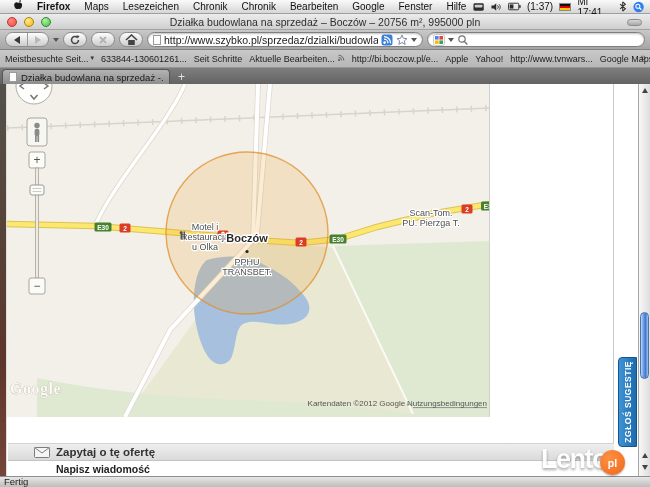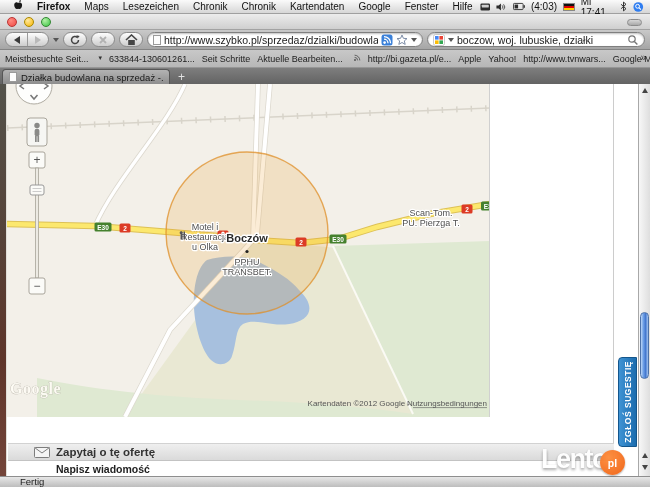--- a/index.html
+++ b/index.html
@@ -50,21 +50,21 @@
   #url-field { flex:1; min-width:0; }
   #url-text { flex:1; white-space:nowrap; overflow:hidden; }
   #search-field { width:218px; }
   #search-text { flex:1; white-space:nowrap; overflow:hidden; }
 
   
   #bookmarksbar { position:absolute; left:0; top:50px; width:650px; height:18px;
     background:linear-gradient(#c8c8c8,#b7b7b7); border-bottom:1px solid #969696;
     display:flex; align-items:center; padding:0 18px 0 5px; gap:7px; font-size:9px; color:#1c1c1c;
     overflow:hidden; }
-  .bm { white-space:nowrap; flex-shrink:0; display:flex; align-items:flex-start; gap:10px; }
+  .bm { white-space:nowrap; flex-shrink:0; display:flex; align-items:flex-start; gap:2px; }
   #bm-overflow { position:absolute; right:4px; top:2px; font-size:10px; color:#333; }
 
   
   #tabbar { position:absolute; left:0; top:68px; width:650px; height:16px;
     background:linear-gradient(#7e7e7e,#636363); display:flex; align-items:flex-end; }
   #tab-active { width:168px; height:15px; margin-left:2px;
     background:linear-gradient(#b3b3b3,#8e8e8e); border:1px solid #565656; border-bottom:none;
     border-radius:4px 4px 0 0; display:flex; align-items:center; gap:4px; padding:0 6px;
     font-size:9.5px; color:#181818; }
   #tab-active .t { white-space:nowrap; overflow:hidden; }
@@ -111,58 +111,58 @@
   #scroll-thumb { position:absolute; left:1px; top:228px; width:9px; height:67px; border-radius:5px;
     background:linear-gradient(to right,#bcd6f7 0%,#6d9fe6 35%,#4478cf 65%,#a5c6f0 100%);
     border:1px solid #4d72a8; }
   .sb-btn { position:absolute; left:0; width:11px; height:11px; display:flex; align-items:center; justify-content:center; }
   .tri-up2 { width:0; height:0; border-left:3.5px solid transparent; border-right:3.5px solid transparent; border-bottom:5px solid #444; }
   .tri-down2 { width:0; height:0; border-left:3.5px solid transparent; border-right:3.5px solid transparent; border-top:5px solid #444; }
 
   
   #statusbar { position:absolute; left:0; top:476px; width:650px; height:11px;
     background:linear-gradient(#e7e7e7,#bdbdbd); border-top:1px solid #8e8e8e;
-    font-size:9.5px; color:#222; padding-left:20px; line-height:10px; }
+    font-size:9.5px; color:#222; padding-left:4px; line-height:10px; }
 </style>
 </head>
 <body>
 
 <div id="screen">
 
   <div id="menubar">
     <span class="mi">
       <svg width="10" height="11" viewBox="0 0 10 11">
         <path d="M6.2,1.1 C6.9,0.2 8,0.3 8,0.3 C8.1,1.2 7.5,1.9 6.7,2.2 Z M5.9,2.8 c1.5,-0.9 3.2,0.1 3.2,2.1 c0,2.3 -1.5,4.2 -2.6,4.2 c-0.6,0 -0.8,-0.3 -1.4,-0.3 c-0.6,0 -0.8,0.3 -1.4,0.3 C2.6,9.1 1.2,7.3 1.2,5.1 C1.2,2.8 3.1,1.9 4.2,2.5 c0.6,0.3 1.1,0.4 1.7,0.3 Z" fill="#1a1a1a"></path>
       </svg>
     </span>
     <span class="mi app">Firefox</span>
     <span class="mi">Maps</span>
     <span class="mi">Lesezeichen</span>
     <span class="mi">Chronik</span>
     <span class="mi">Chronik</span>
-    <span class="mi">Kartendaten</span>
+    <span class="mi">Bearbeiten</span>
     <span class="mi">Google</span>
     <span class="mi">Fenster</span>
     <span class="mi">Hilfe</span>
     <span class="spacer"></span>
     <span class="stat">
       <svg width="12" height="10" viewBox="0 0 12 10">
         <rect x="0.5" y="1" width="11" height="8" rx="1.5" fill="#2c2c2c"></rect>
         <rect x="2" y="2.5" width="8" height="3" rx="0.5" fill="#cfcfcf"></rect>
       </svg>
       <svg width="12" height="10" viewBox="0 0 12 10">
         <polygon points="0.5,3.4 3,3.4 5.6,1 5.6,9 3,6.6 0.5,6.6" fill="#2c2c2c"></polygon>
         <path d="M7,3.2 a2.4,2.4 0 0 1 0,3.6 M8.6,2 a4.2,4.2 0 0 1 0,6" stroke="#2c2c2c" stroke-width="0.9" fill="none"></path>
       </svg>
       <svg width="14" height="9" viewBox="0 0 14 9">
         <rect x="0.5" y="1" width="11" height="7" rx="1" fill="none" stroke="#2c2c2c" stroke-width="1"></rect>
         <rect x="12" y="3" width="1.5" height="3" fill="#2c2c2c"></rect>
         <rect x="1.8" y="2.3" width="4" height="4.4" fill="#2c2c2c"></rect>
       </svg>
-      <span>(4:03)</span>
+      <span>(1:37)</span>
       <span class="flag">
         <div style="background:#111;"></div>
           <div style="background:#d00;"></div>
           <div style="background:#fc0;"></div>
       </span>
       <span>Mi 17:41</span>
       <svg width="8" height="11" viewBox="0 0 8 11">
         <path d="M4,0.5 L4,10.5 M4,0.5 L6.8,3 L1.2,8 M4,10.5 L6.8,8 L1.2,3" stroke="#2c2c2c" stroke-width="1.1" fill="none"></path>
       </svg>
       <svg width="12" height="12" viewBox="0 0 12 12">
@@ -170,20 +170,21 @@
         <circle cx="5.2" cy="5.2" r="2.2" fill="none" stroke="#fff" stroke-width="1.1"></circle>
         <line x1="6.8" y1="6.8" x2="9" y2="9" stroke="#fff" stroke-width="1.3"></line>
       </svg>
     </span>
   </div>
 
   <div id="titlebar">
     <span class="tl red"></span>
     <span class="tl yel"></span>
     <span class="tl grn"></span>
+    <span id="win-title">Działka budowlana na sprzedaż – Boczów – 20756 m², 995000 pln</span>
     <span class="pill"></span>
   </div>
 
   <div id="navbar">
     <span class="cap bf">
       <span class="half">
           <span class="tri-left"></span>
         </span>
       <span class="half">
           <span class="tri-right"></span>
@@ -222,21 +223,20 @@
     </span>
     <span class="field" id="search-field">
       <svg width="12" height="12" viewBox="0 0 12 12">
         <rect x="0.5" y="0.5" width="11" height="11" rx="2" fill="#fff" stroke="#bbb" stroke-width="0.8"></rect>
         <rect x="2" y="2" width="3.6" height="3.6" fill="#4486f5"></rect>
         <rect x="6.4" y="2" width="3.6" height="3.6" fill="#ea4335"></rect>
         <rect x="2" y="6.4" width="3.6" height="3.6" fill="#fbbc05"></rect>
         <rect x="6.4" y="6.4" width="3.6" height="3.6" fill="#34a853"></rect>
       </svg>
       <span class="tri-down-s"></span>
-      <span id="search-text">boczow, woj. lubuskie, działki</span>
       <svg width="12" height="12" viewBox="0 0 12 12">
         <circle cx="5" cy="5" r="3.2" fill="none" stroke="#777" stroke-width="1.2"></circle>
         <line x1="7.4" y1="7.4" x2="10.4" y2="10.4" stroke="#777" stroke-width="1.4"></line>
       </svg>
     </span>
   </div>
 
   <div id="bookmarksbar">
     <span class="bm">
         <span>Meistbesuchte Seit...</span>
@@ -244,21 +244,21 @@
       </span>
     <span class="bm">633844-130601261...</span>
     <span class="bm">Seit Schritte</span>
     <span class="bm">
         <span>Aktuelle Bearbeiten...</span>
       <svg width="8" height="8" viewBox="0 0 8 8">
         <circle cx="2" cy="6" r="1" fill="#555"></circle>
           <path d="M1.6,3.4 a3,3 0 0 1 3,3 M1.6,1.2 a5.2,5.2 0 0 1 5.2,5.2" fill="none" stroke="#555" stroke-width="0.9"></path>
       </svg>
     </span>
-    <span class="bm">http://bi.gazeta.pl/e...</span>
+    <span class="bm">http://bi.boczow.pl/e...</span>
     <span class="bm">Apple</span>
     <span class="bm">Yahoo!</span>
     <span class="bm">http://www.tvnwars...</span>
     <span class="bm">Google Maps</span>
     <span id="bm-overflow">»</span>
   </div>
 
   <div id="tabbar">
     <div id="tab-active">
       <span class="doc-ico"></span>

